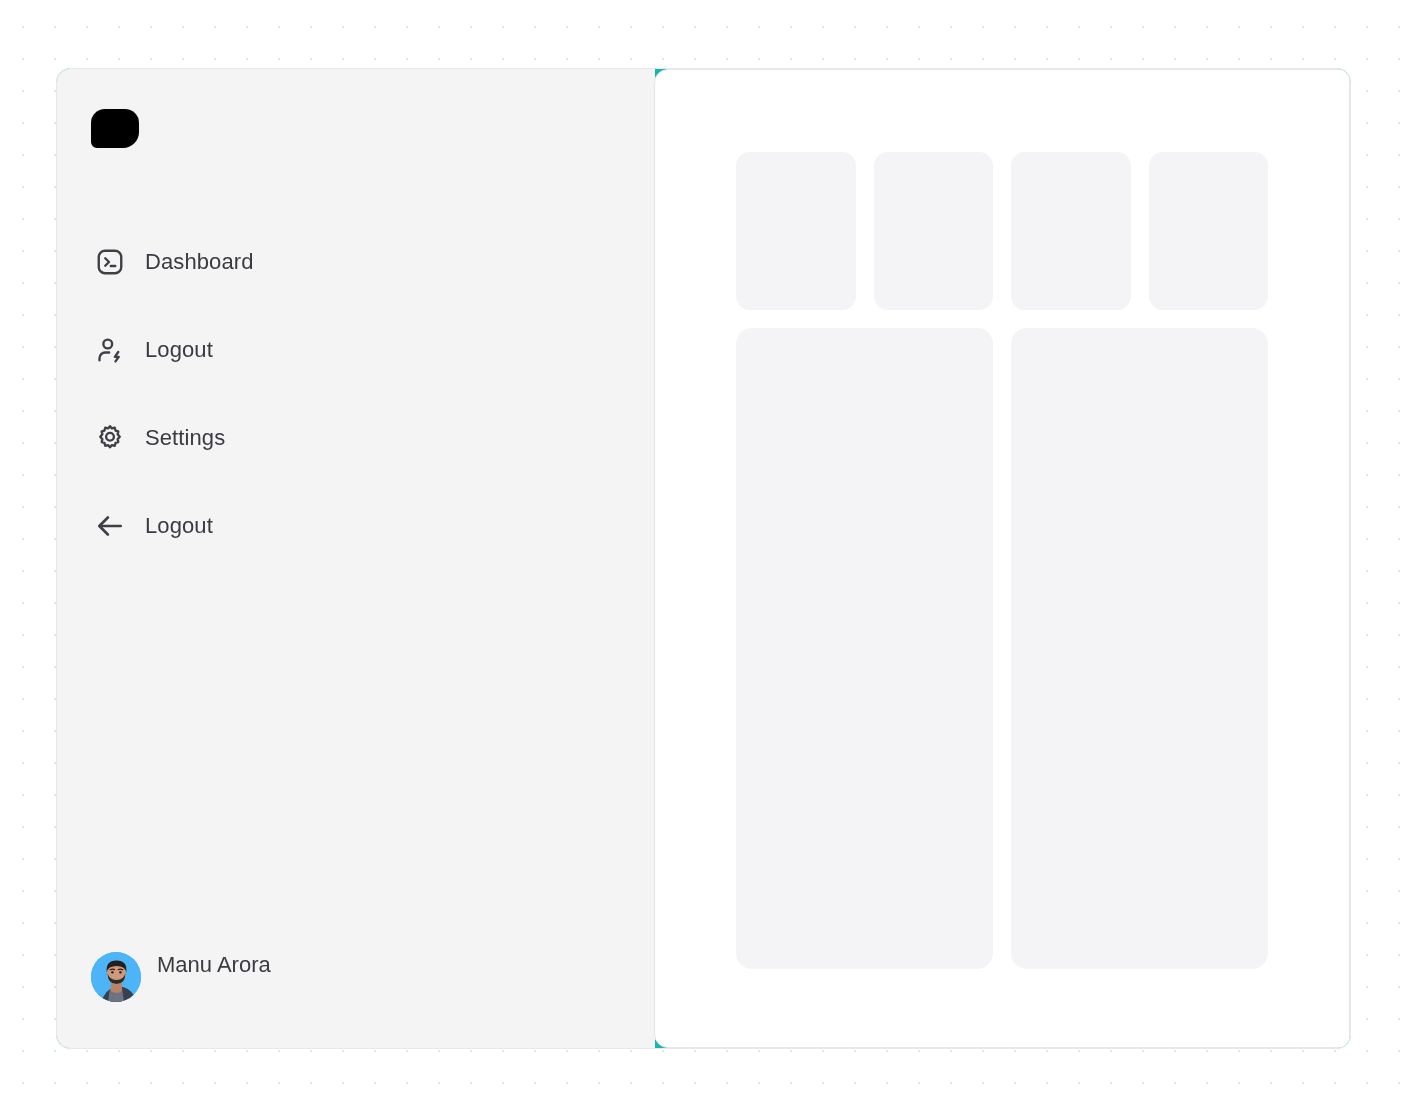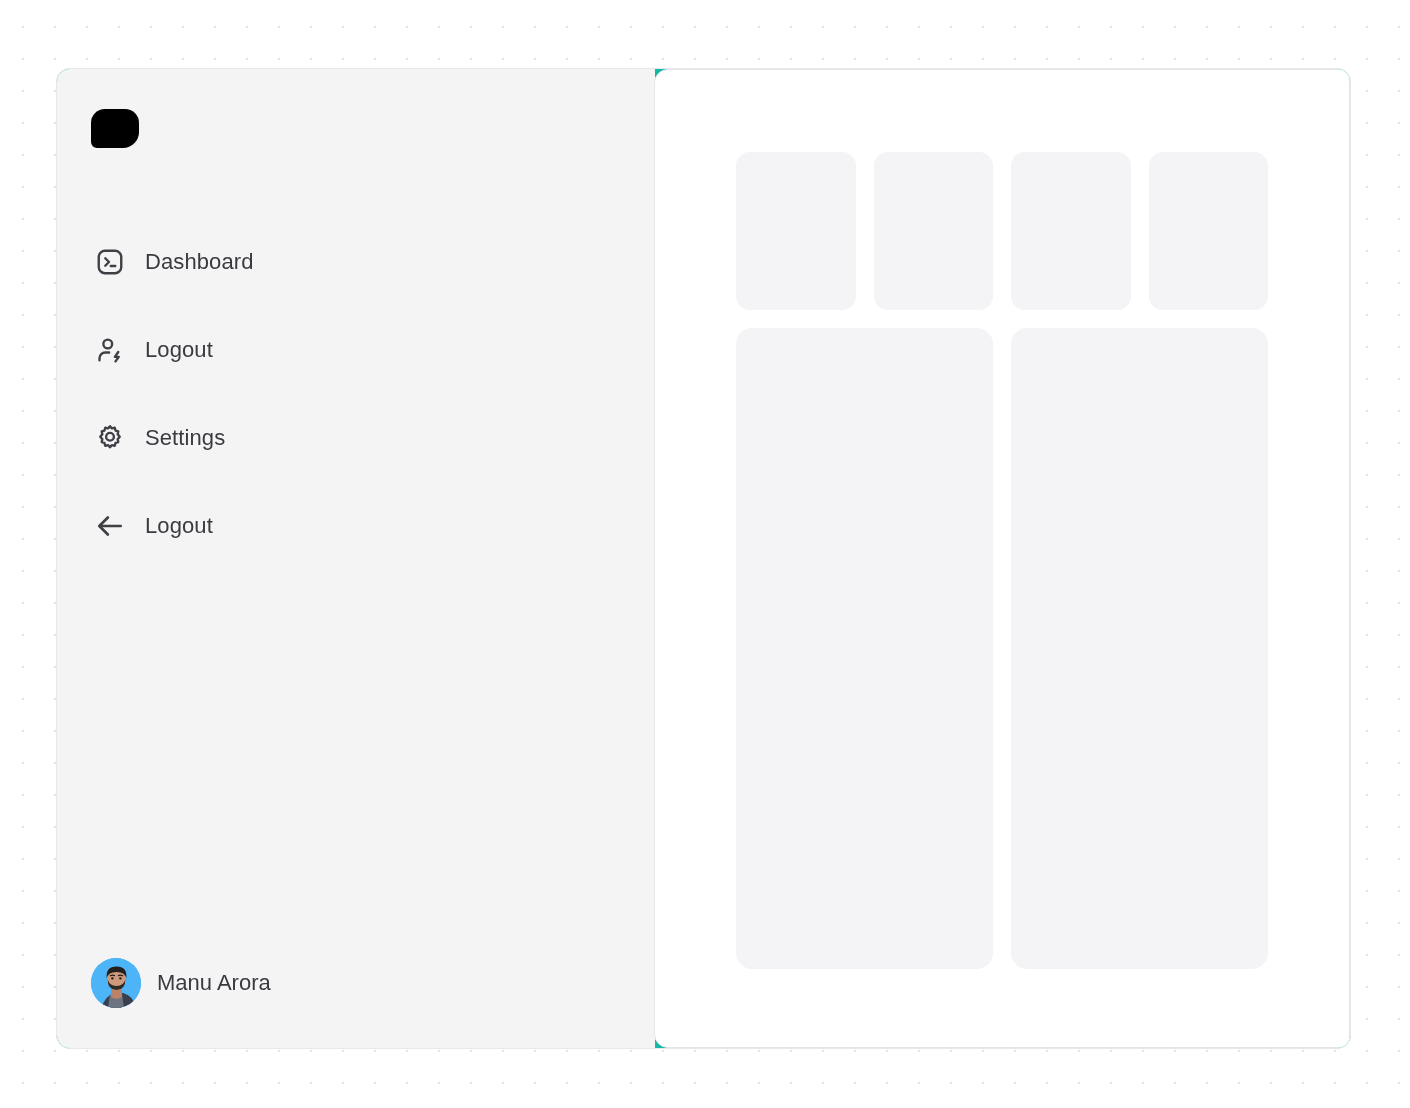--- a/index.html
+++ b/index.html
@@ -90,23 +90,22 @@
     color:#3a3a40;
     letter-spacing:0.1px;
     white-space:nowrap;
   }
   .nav-item.has-gap .nav-label { }
 
   
   .user-row {
     position:absolute;
     left:34px;
-    bottom:40px;
-    display:flex;
-    align-items:center;
+    bottom:46px;
+    display:flex;
     gap:16px;
     cursor:pointer;
   }
   .avatar {
     width:50px;
     height:50px;
     flex:0 0 50px;
     border-radius:50%;
     overflow:hidden;
     background:#4db4f7;

